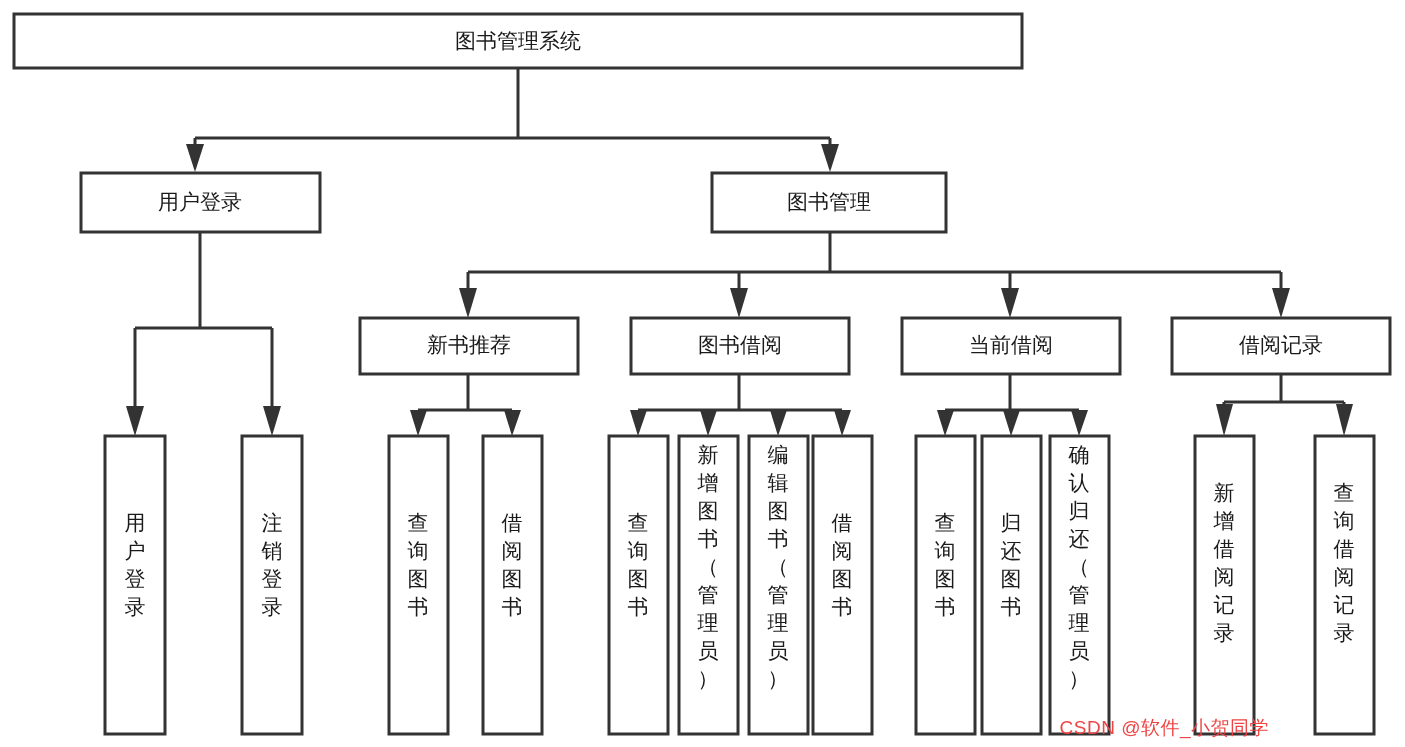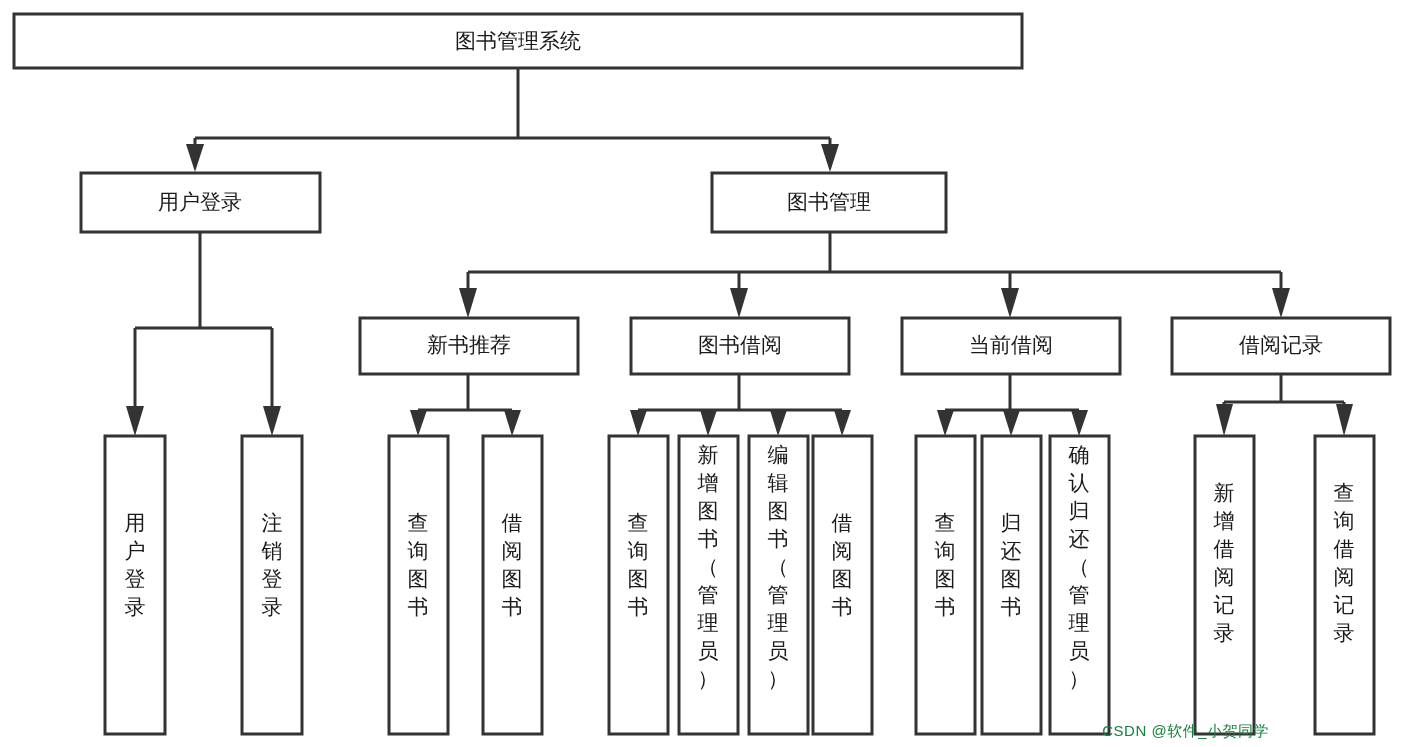--- a/index.html
+++ b/index.html
@@ -52,22 +52,22 @@
     font-family: "Liberation Sans", sans-serif;
     font-size: 21px;
     fill: #1a1a1a;
     text-anchor: middle;
   }
   .watermark {
     position: absolute;
     right: 10px;
     bottom: 6px;
     font-family: "Liberation Sans", sans-serif;
-    font-size: 15px;
-    color: #15803d;
+    font-size: 19px;
+    color: #ef4444;
     letter-spacing: 0.5px;
     white-space: nowrap;
     pointer-events: none;
   }
 </style>
 </head>
 <body>
 
 <div id="diagram-root">
 

